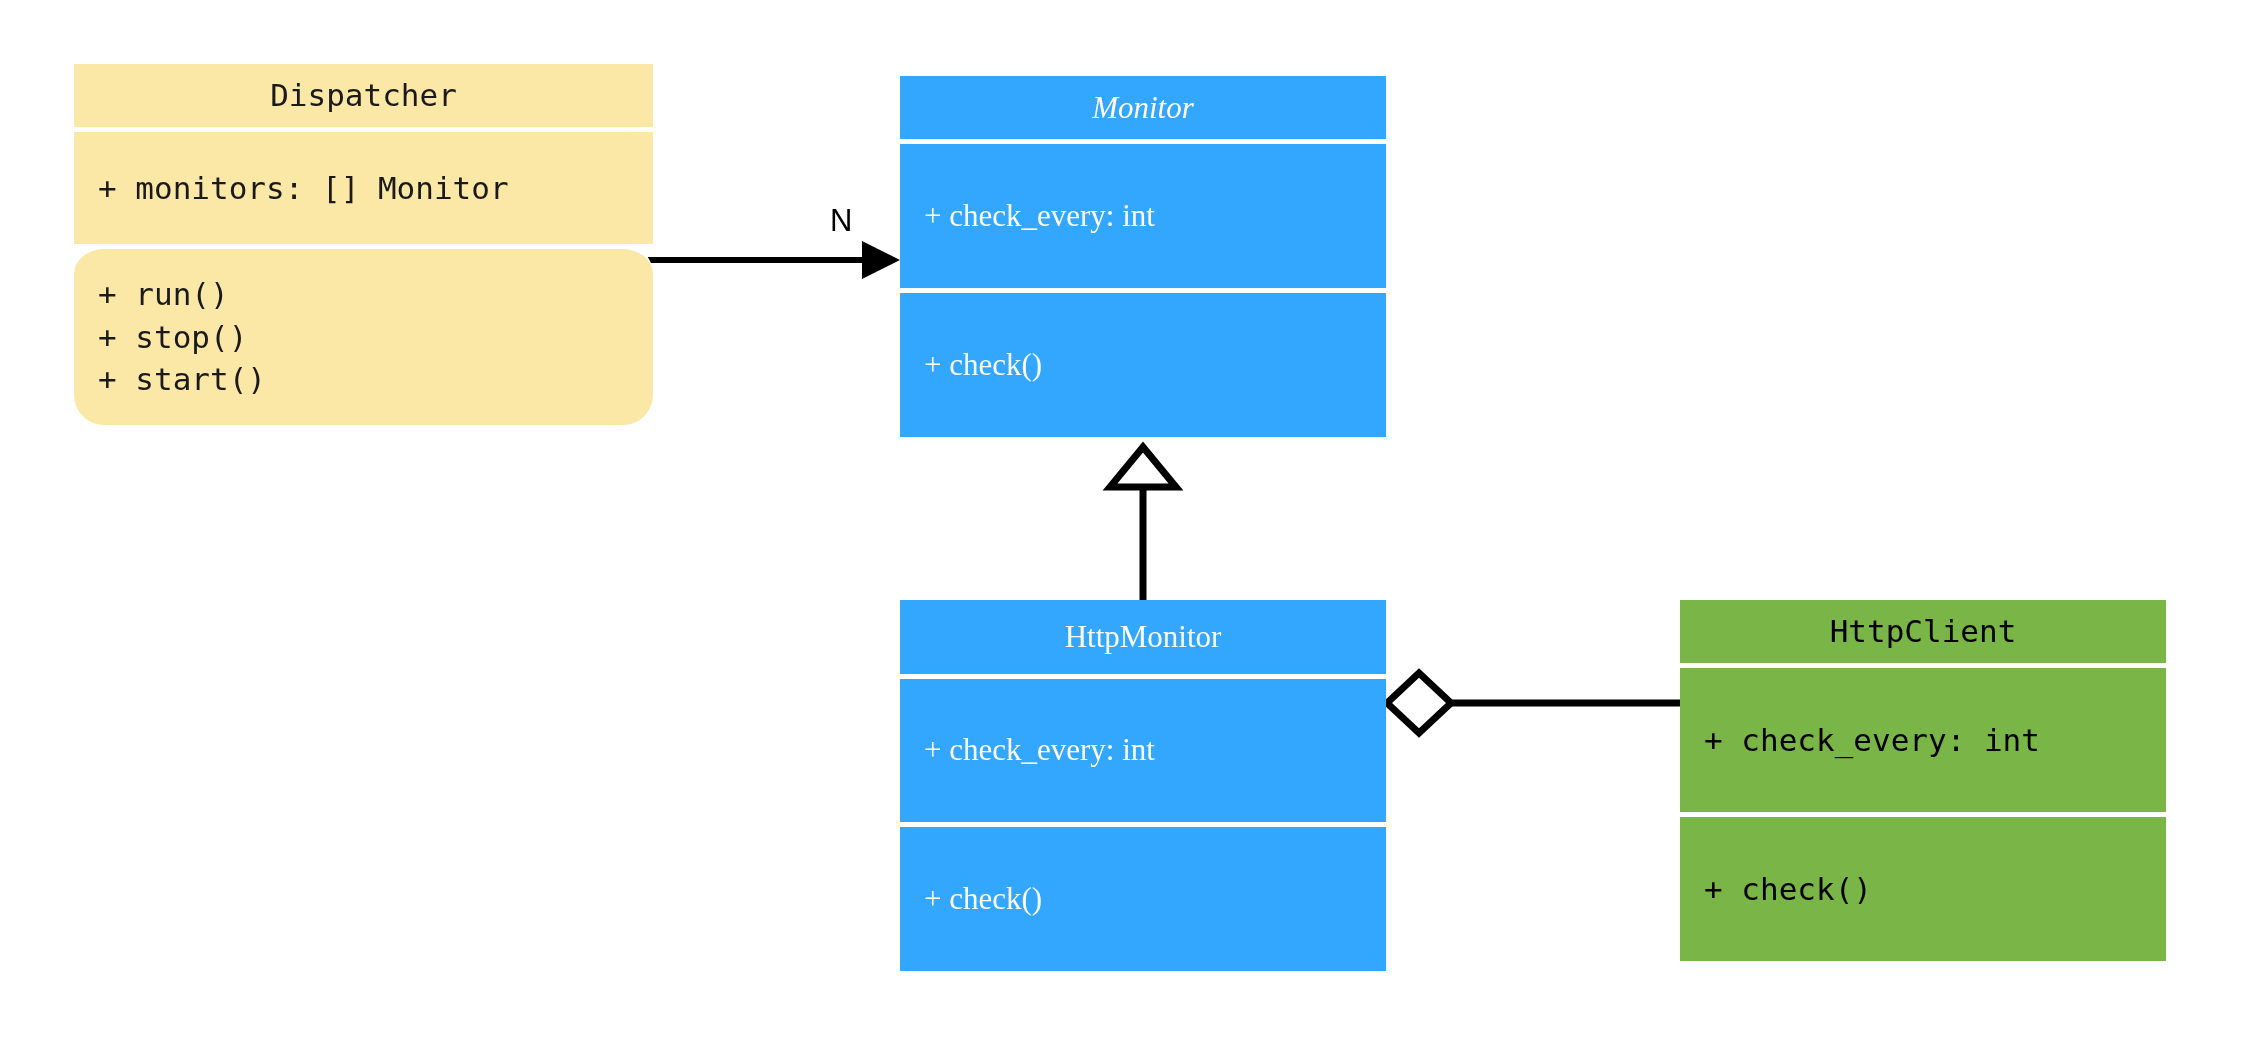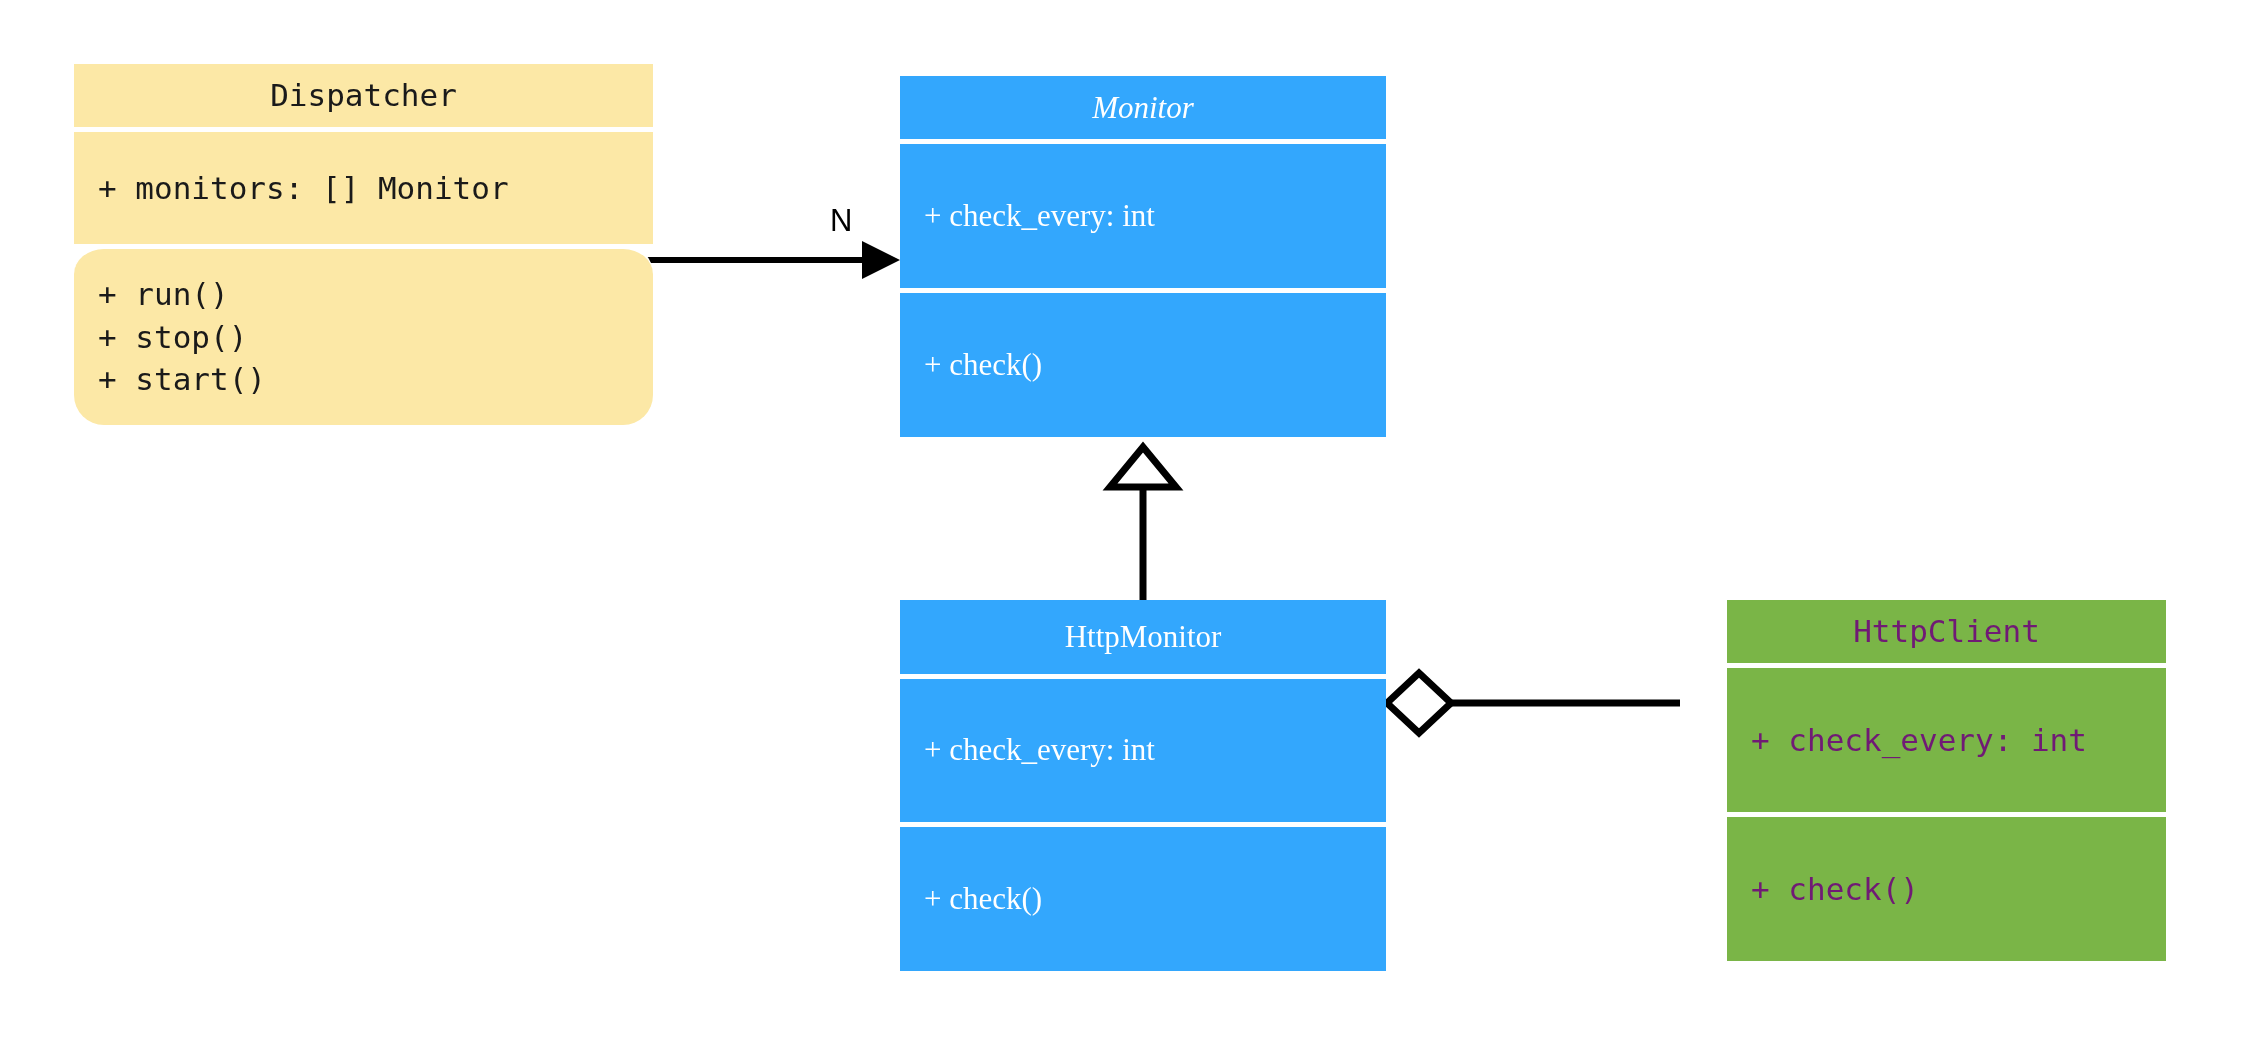--- a/index.html
+++ b/index.html
@@ -65,21 +65,21 @@
   .theme-yellow .compartment { background: #fce8a6; }
   .theme-yellow .class-name,
   .theme-yellow .member-list { color: #1a1a1a; }
 
   .theme-blue .compartment { background: #33a7fd; font-family: Liberation Serif, serif; }
   .theme-blue .class-name,
   .theme-blue .member-list { color: #ffffff; }
 
   .theme-green .compartment { background: #7ab547; }
   .theme-green .class-name,
-  .theme-green .member-list { color: #701a75; margin-left: 47px; }
+  .theme-green .member-list { color: #000000; }
 
   
   .connector-layer {
     position: absolute;
     left: 0;
     top: 0;
     width: 2244px;
     height: 1048px;
     pointer-events: none;
   }

